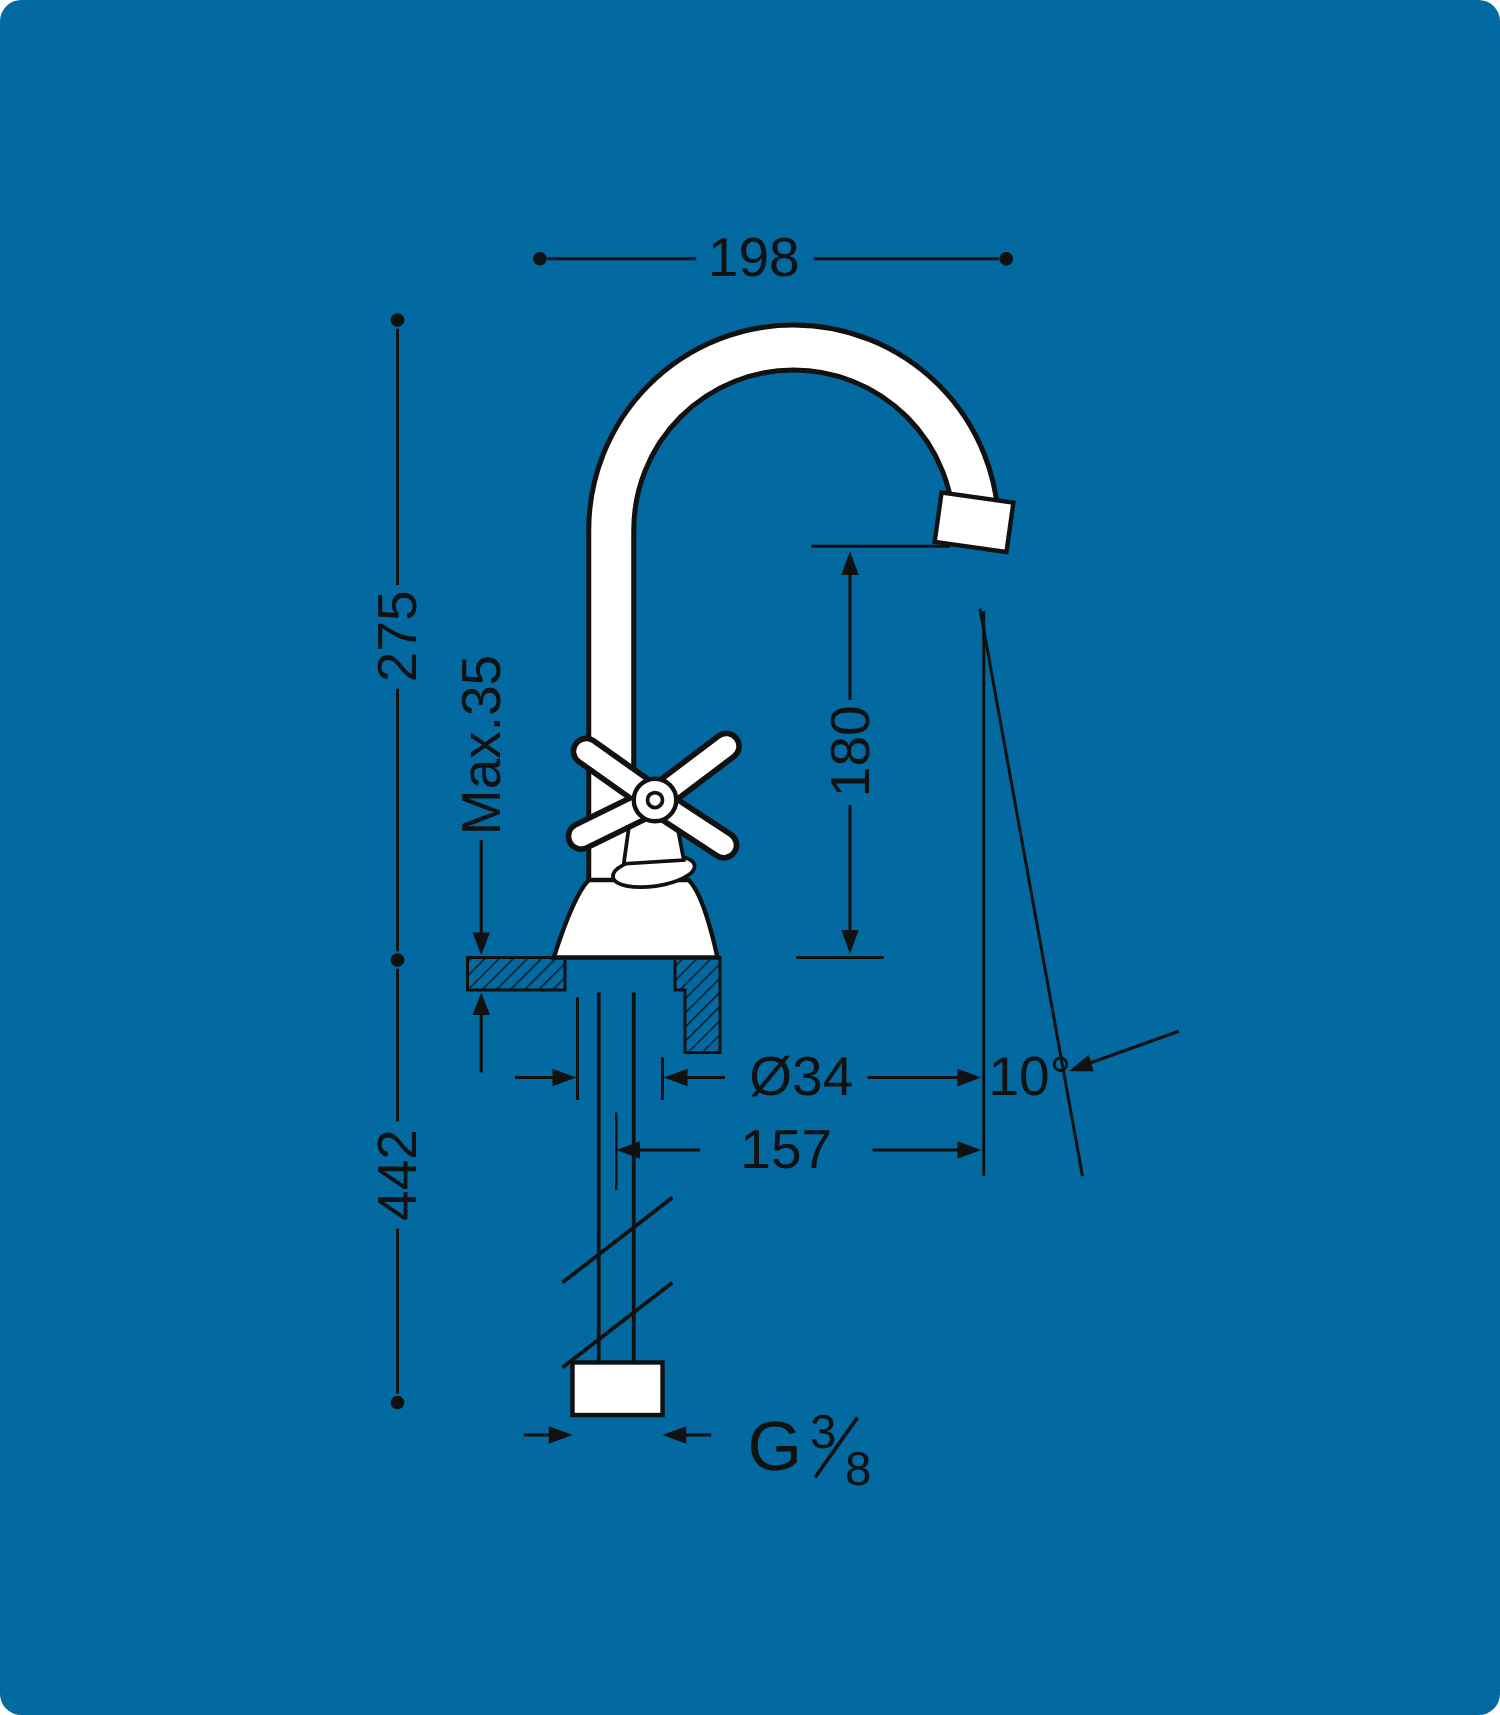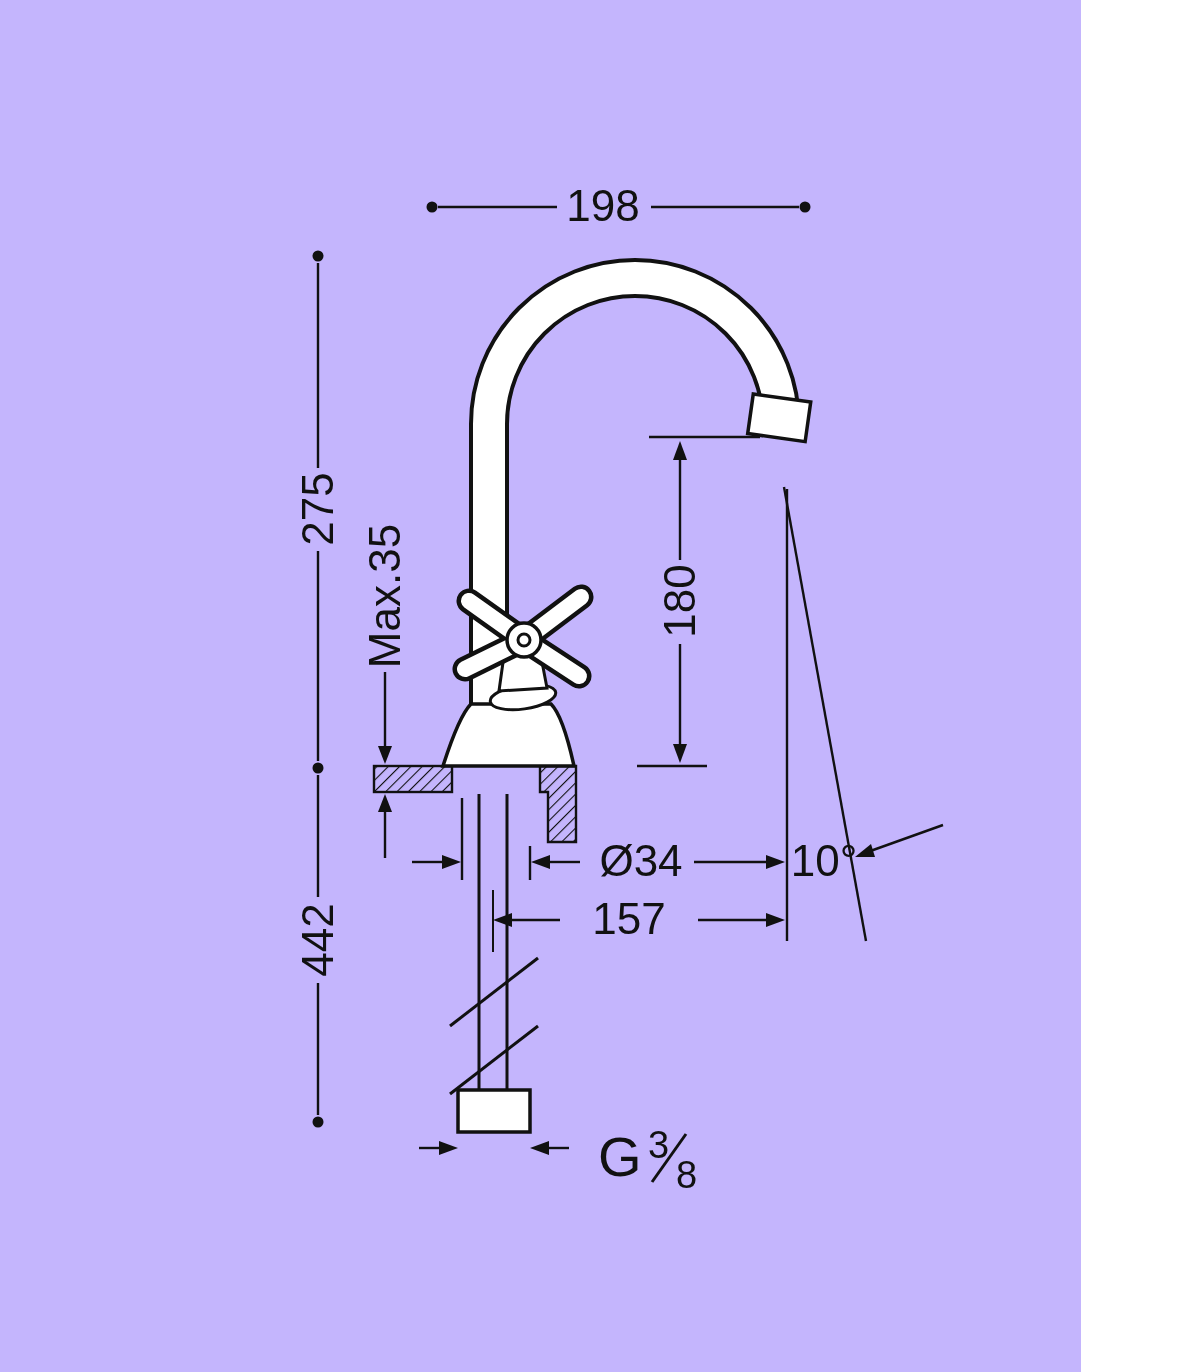--- a/index.html
+++ b/index.html
@@ -1,16 +1,16 @@
 <!DOCTYPE html>
 <html><head>
 <meta charset="utf-8">
 <style>
   html,body{margin:0;padding:0;background:#ffffff;}
-  .canvas{width:1081px;height:1372px;background:#c4b5fd;overflow:hidden;}
+  .canvas{width:1200px;height:1372px;background:#0369a1;overflow:hidden;border-radius:17px;}
   svg{display:block;}
   .dim{font-family:"Liberation Sans","DejaVu Sans",sans-serif;font-size:44px;fill:#111111;}
   .dim-sm{font-family:"Liberation Sans","DejaVu Sans",sans-serif;font-size:38px;fill:#111111;}
   .dim-lg{font-family:"Liberation Sans","DejaVu Sans",sans-serif;font-size:56px;fill:#111111;}
 </style>
 </head>
 <body>
 
 <div class="canvas">
 <svg width="1200" height="1372" viewBox="0 0 1200 1372">

